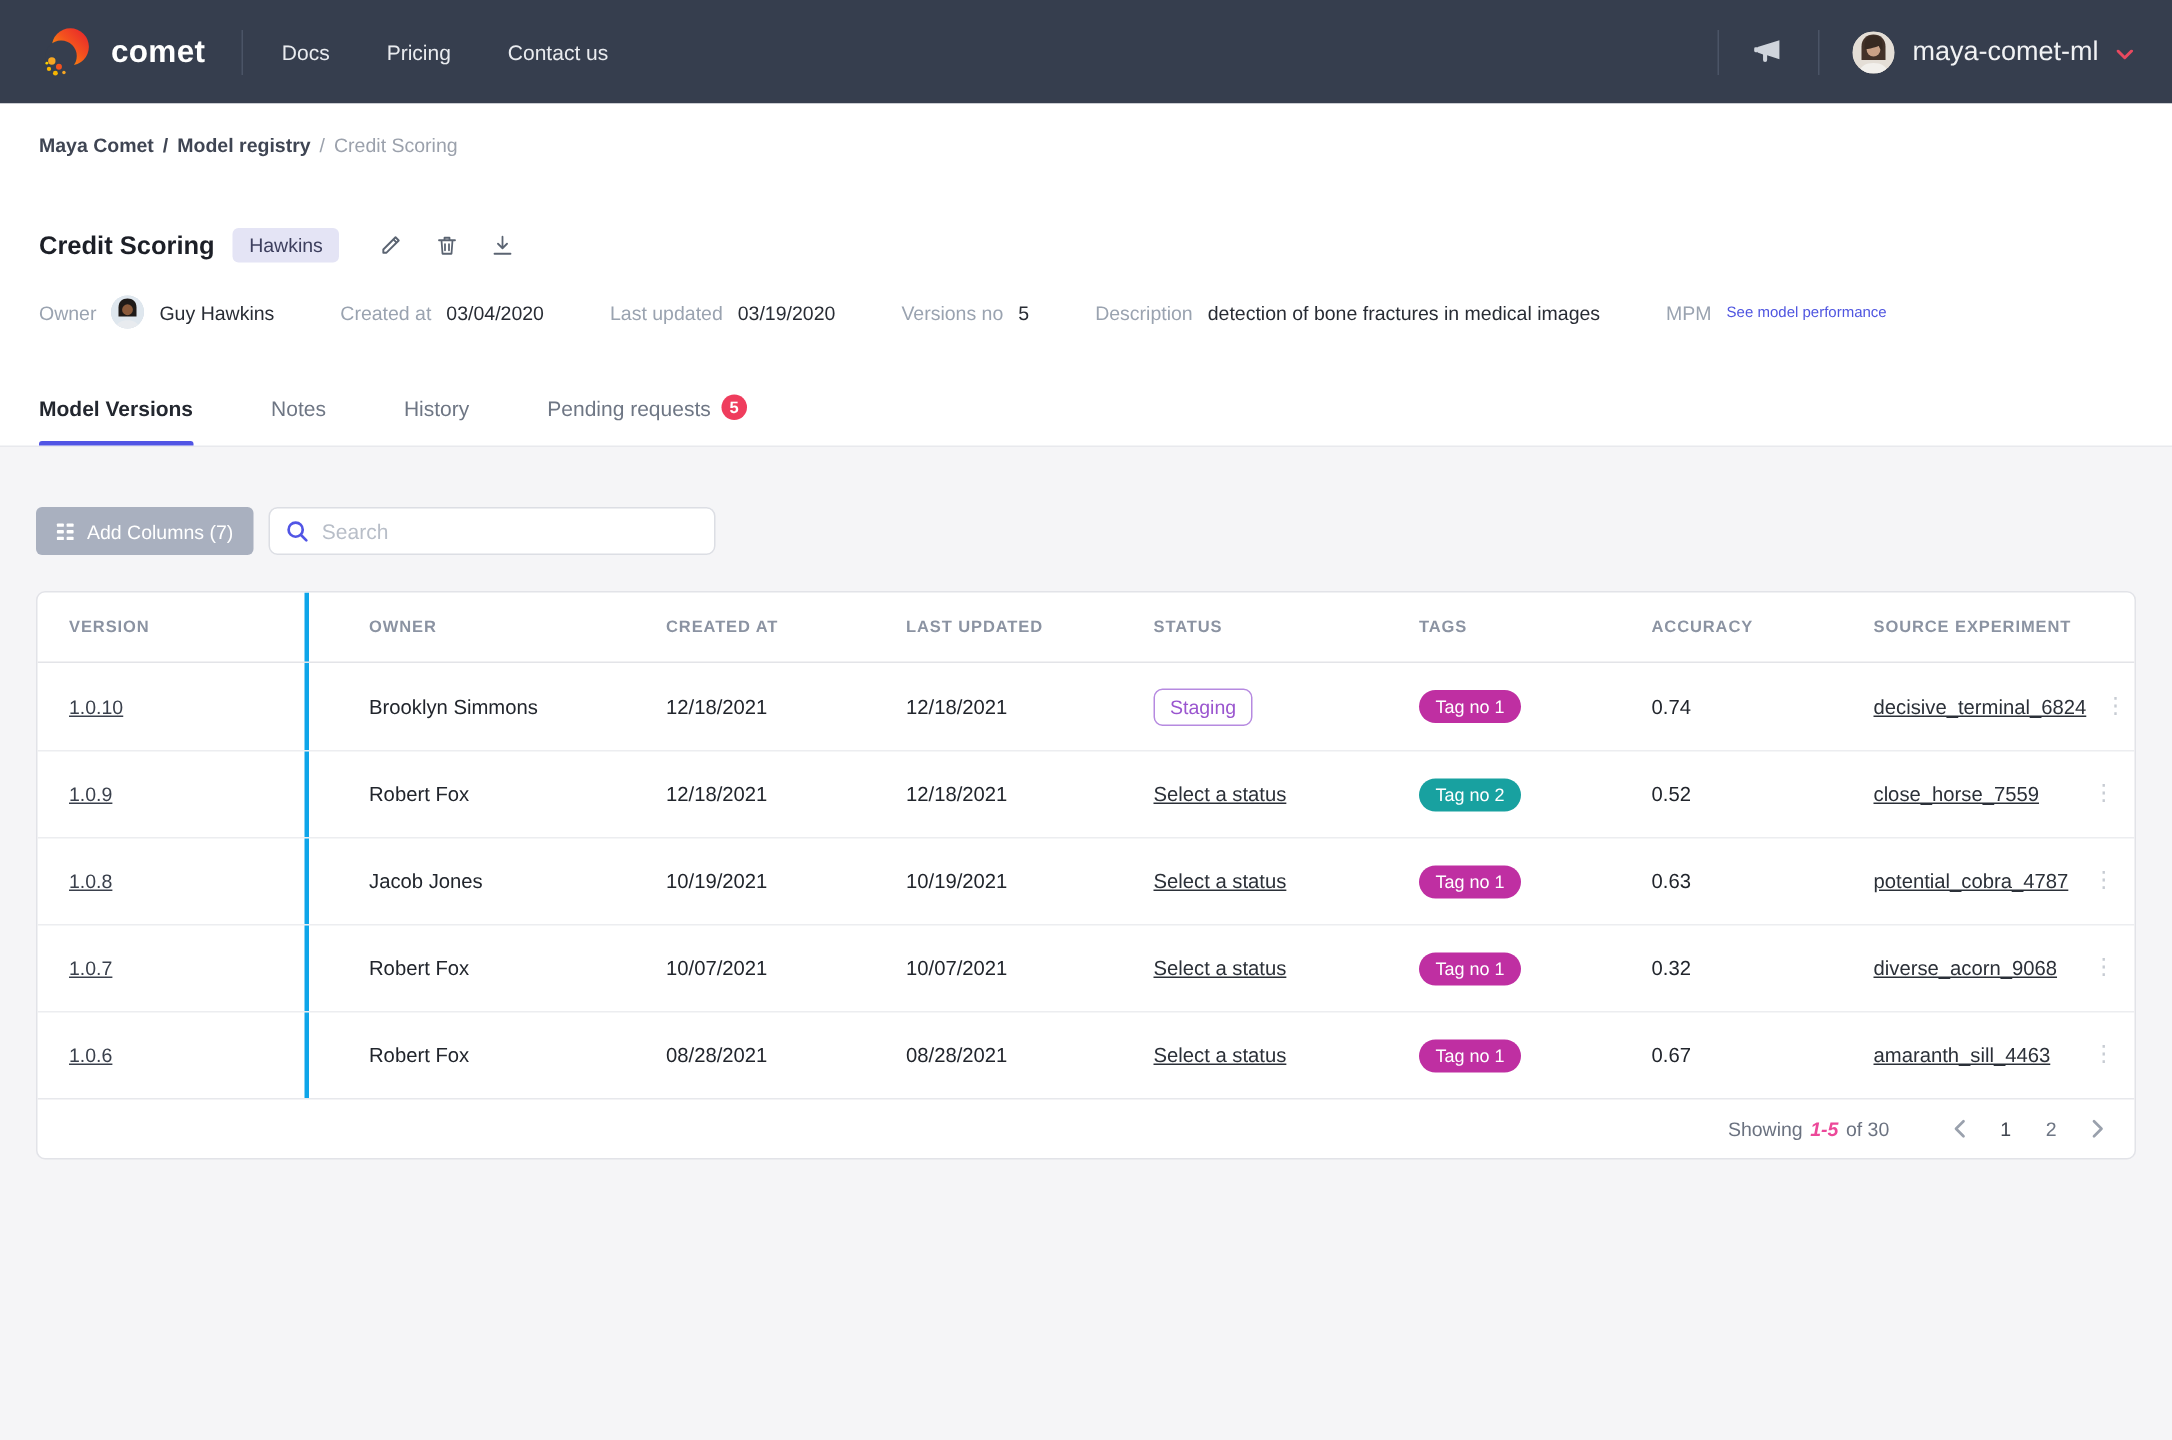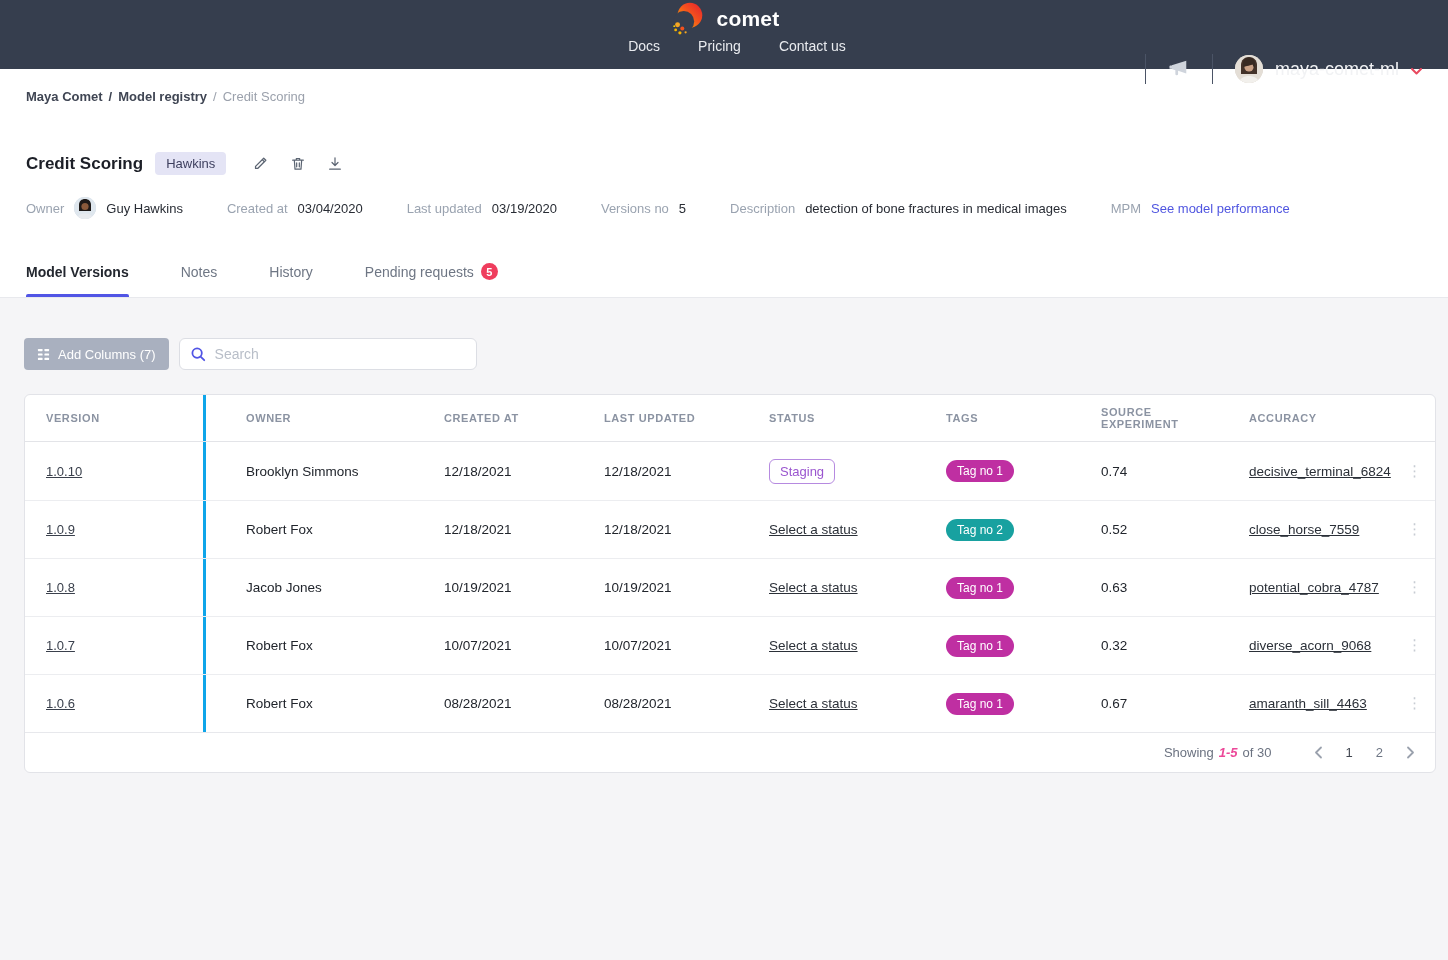--- a/index.html
+++ b/index.html
@@ -9,21 +9,20 @@
     background: #f5f5f7;
     color: #23272f;
     -webkit-font-smoothing: antialiased;
   }
 
   
   .navbar {
     height: 69px; background: #363e4e;
     display: flex; align-items: center;
     padding: 0 26px;
-    flex-direction: column;
   }
   .brand { display:flex; align-items:center; gap:10px; }
   .brand-name { color:#fff; font-size:21px; font-weight:bold; letter-spacing:.2px; }
   .nav-divider { width:1px; height:30px; background:#4b5466; margin:0 0 0 24px; }
   .nav-links { display:flex; align-items:center; gap:38px; margin-left:26px; }
   .nav-link { color:#e9ebef; font-size:14px; cursor:pointer; text-decoration:none; }
   .nav-right { margin-left:auto; display:flex; align-items:center; }
   .nav-right .nav-divider { margin:0 22px; }
   .megaphone { display:flex; align-items:center; cursor:pointer; }
   .user-menu { display:flex; align-items:center; gap:12px; cursor:pointer; }
@@ -47,30 +46,30 @@
     font-size:13px; padding:4px 11px; border-radius:4px;
   }
   .title-actions { display:flex; align-items:center; gap:17px; margin-left:24px; }
   .icon-btn { background:none; border:none; cursor:pointer; display:flex; align-items:center; padding:2px; }
 
   .meta-row { display:flex; align-items:center; margin-top:22px; font-size:13px; }
   .meta-pair { display:flex; align-items:center; gap:10px; margin-right:44px; }
   .meta-label { color:#9aa3b0; }
   .meta-value { color:#282c34; }
   .owner-wrap { display:flex; align-items:center; gap:10px; }
-  .mpm-link { color:#4f55e0; text-decoration:none; font-size:13px; cursor:pointer; }
+  .mpm-link { color:#4f55e0; text-decoration:none; font-size:10px; cursor:pointer; }
 
   .tabs { display:flex; gap:52px; margin-top:34px; }
   .tab { position:relative; padding:10px 0 17px; font-size:14px; color:#6e7684; cursor:pointer; display:flex; align-items:center; gap:7px; }
   .tab.active { color:#23272f; font-weight:bold; }
   .tab.active::after { content:''; position:absolute; left:0; bottom:0; width:100%; height:3px; background:#5155e5; border-radius:2px 2px 0 0; }
   .tab-badge { background:#ef3d5d; color:#fff; font-size:11px; font-weight:bold; width:17px; height:17px; border-radius:50%; display:flex; align-items:center; justify-content:center; }
 
   
-  .content { padding: 40px 12px 0 24px; }
+  .content { padding: 40px 24px 0 24px; }
   .toolbar { display:flex; align-items:center; }
   .add-columns-btn {
     display:flex; align-items:center; gap:8px;
     background:#a9b0bf; color:#fff; border:none; border-radius:4px;
     font-size:13px; font-family:inherit; padding:8px 13px; height:32px; cursor:pointer;
   }
   .search-box {
     margin-left:10px; width:298px; height:32px; background:#fff;
     border:1px solid #dcdee4; border-radius:6px;
     display:flex; align-items:center; padding:0 10px; gap:9px;
@@ -286,22 +285,22 @@
 
   <div class="table-card">
     <div class="thead">
       <div class="trow">
         <div class="cell c-version">VERSION</div>
         <div class="cell">OWNER</div>
         <div class="cell">CREATED AT</div>
         <div class="cell">LAST UPDATED</div>
         <div class="cell">STATUS</div>
         <div class="cell">TAGS</div>
+        <div class="cell">ACCURACY</div>
         <div class="cell">SOURCE EXPERIMENT</div>
-        <div class="cell">ACCURACY</div>
         <div class="cell" style="padding-left:0;"></div>
       </div>
     </div>
 
     <div class="tbody">
       <div class="trow">
         <div class="cell c-version">
             <a class="version-link">1.0.10</a>
           </div>
         <div class="cell">Brooklyn Simmons</div>

